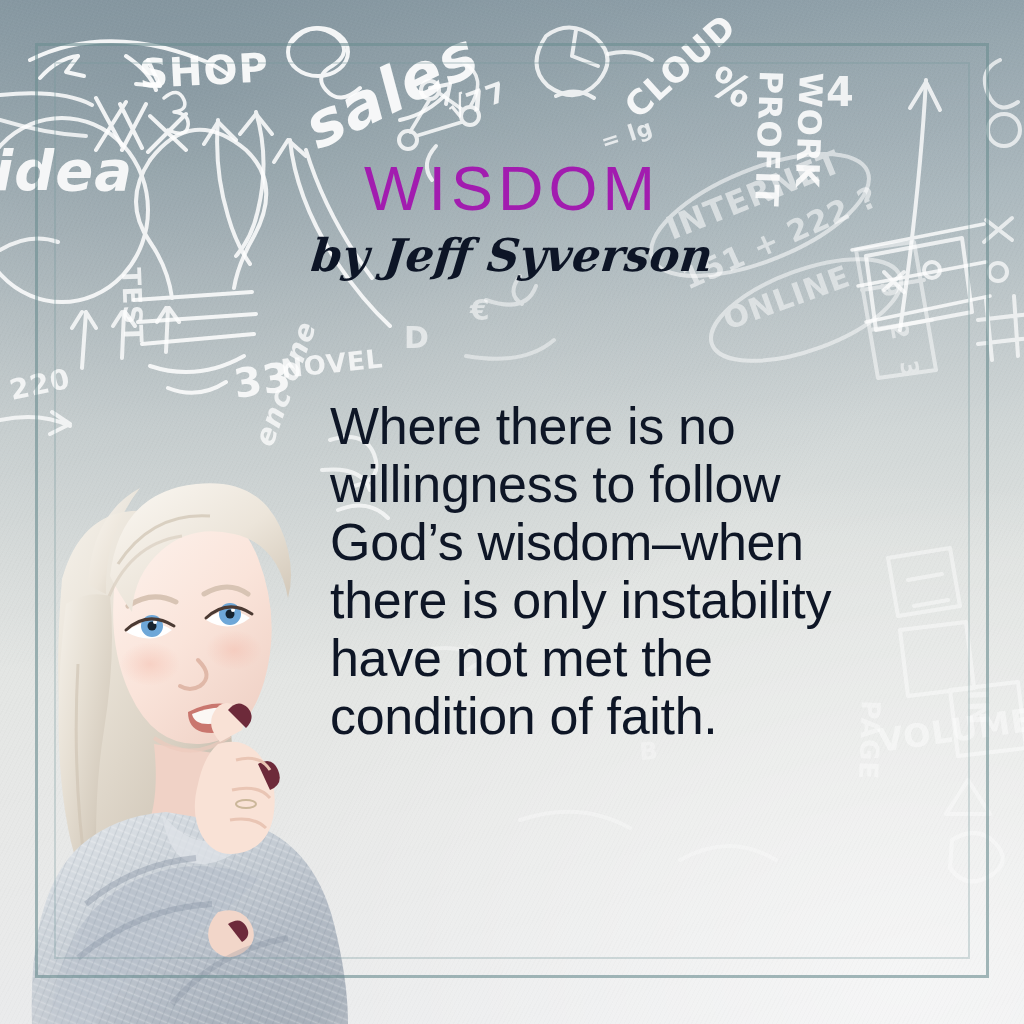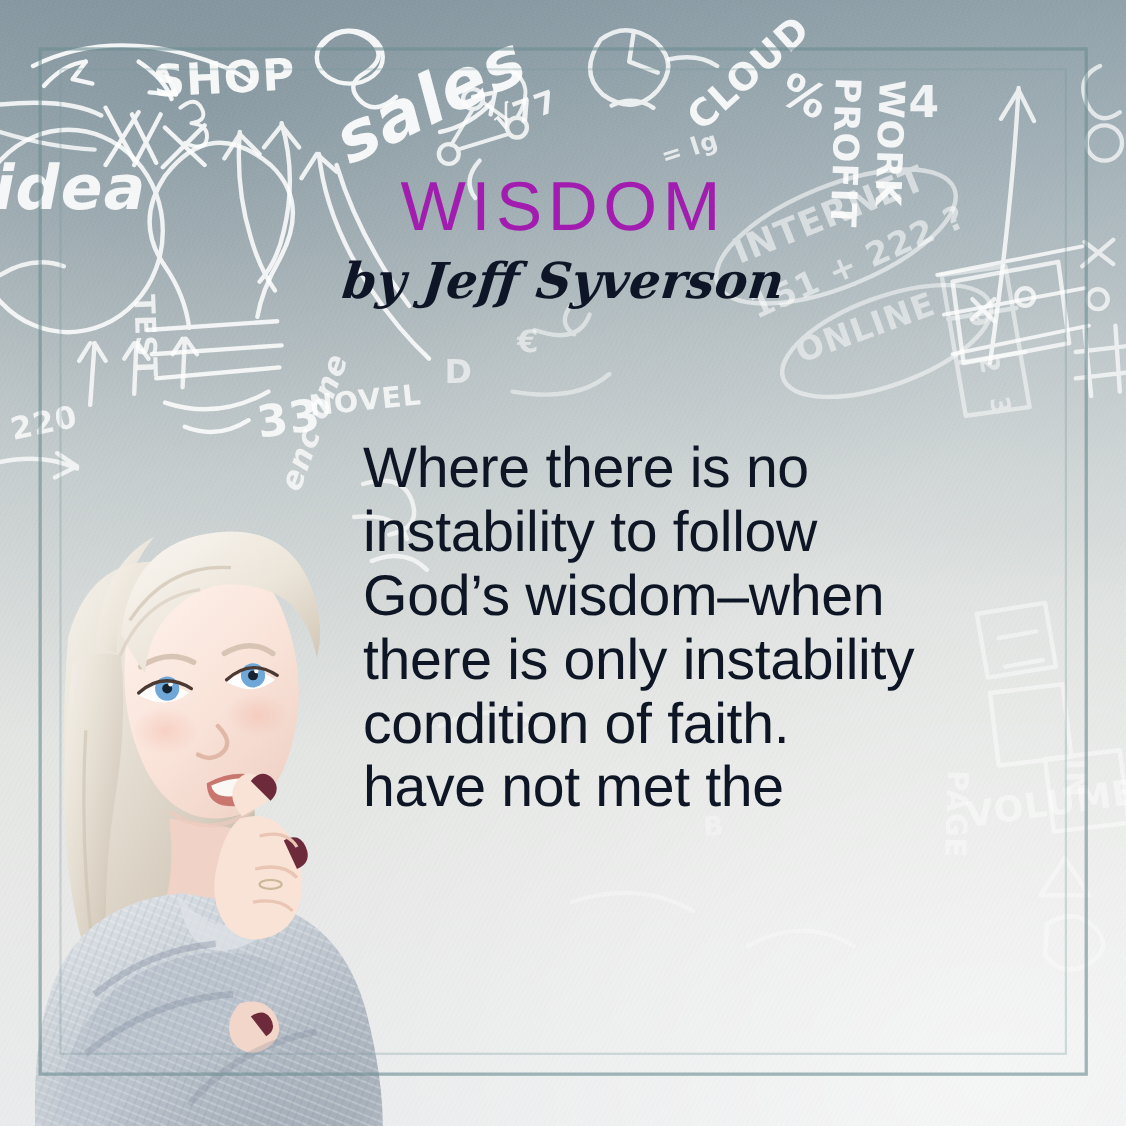--- a/index.html
+++ b/index.html
@@ -414,20 +414,20 @@
   </div>
 
   <div class="frame"></div>
   <div class="frame-inner"></div>
 
   <div class="title">WISDOM</div>
   <div class="byline">by Jeff Syverson</div>
 
   <div class="quote">
     <span class="ln">Where there is no</span>
-    <span class="ln">instability to follow</span>
+    <span class="ln">willingness to follow</span>
     <span class="ln">God’s wisdom–when</span>
     <span class="ln">there is only instability</span>
+    <span class="ln">have not met the</span>
     <span class="ln">condition of faith.</span>
-    <span class="ln">have not met the</span>
   </div>
 
 </div>
 
 </body></html>

